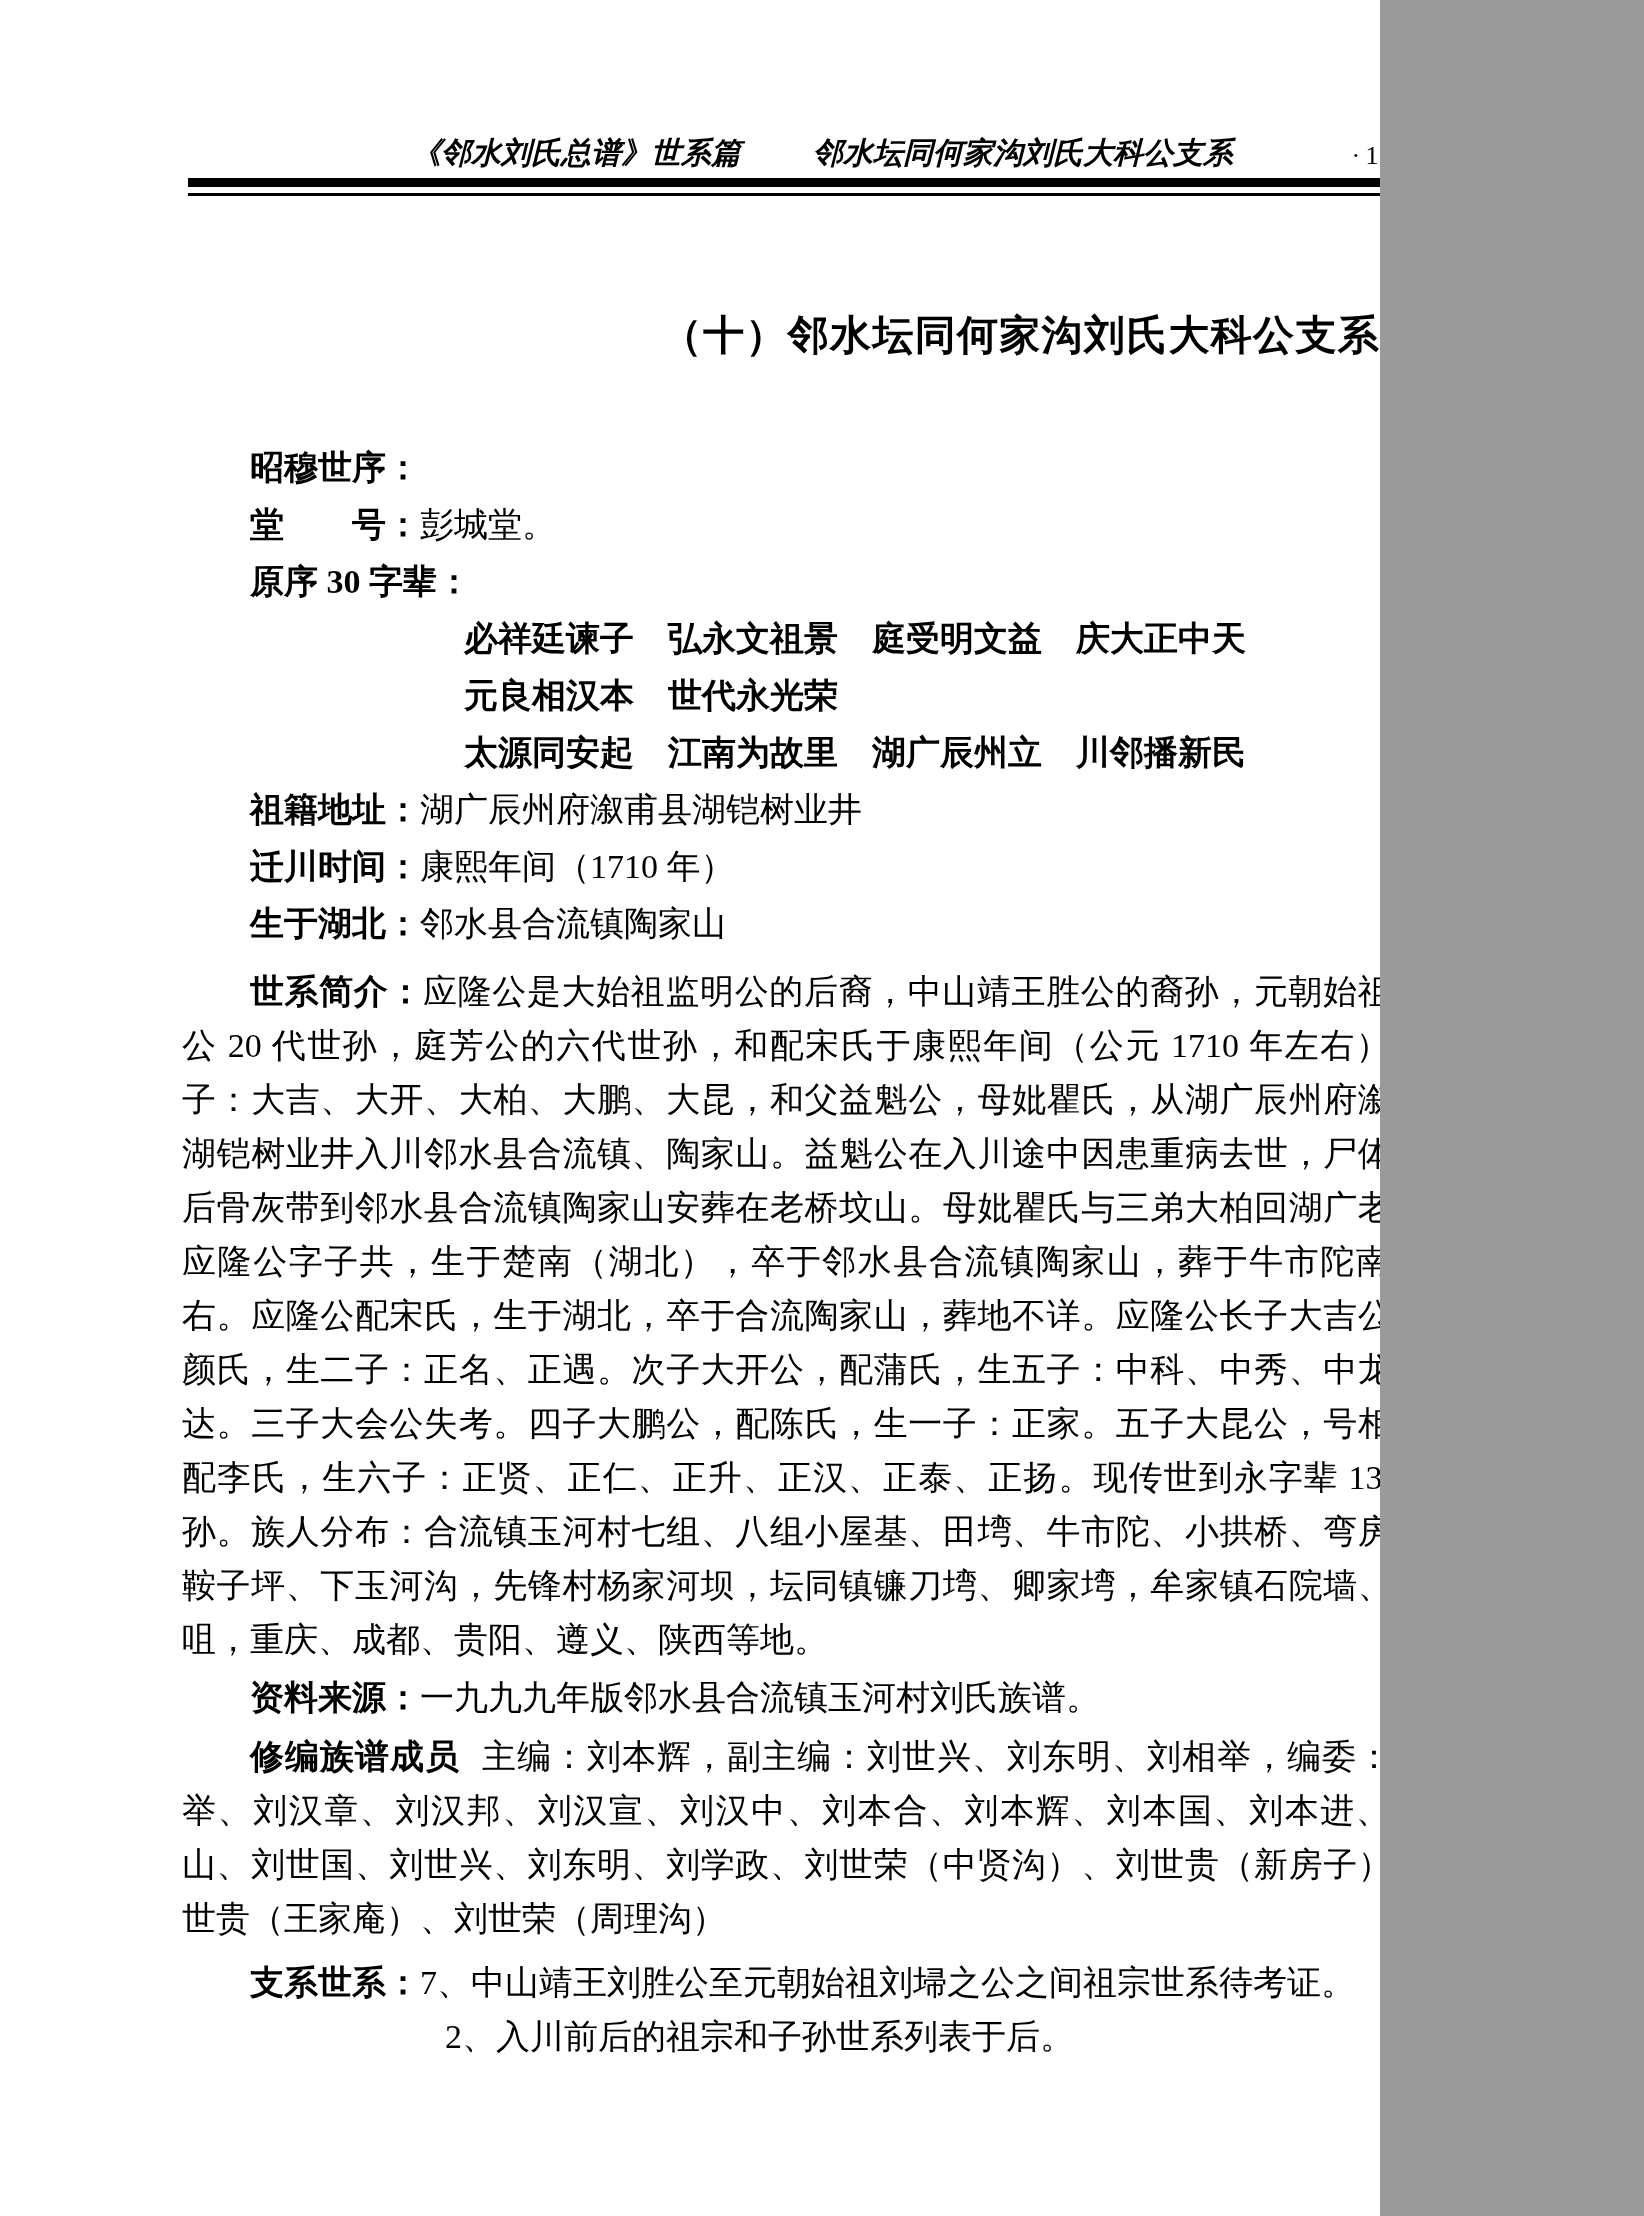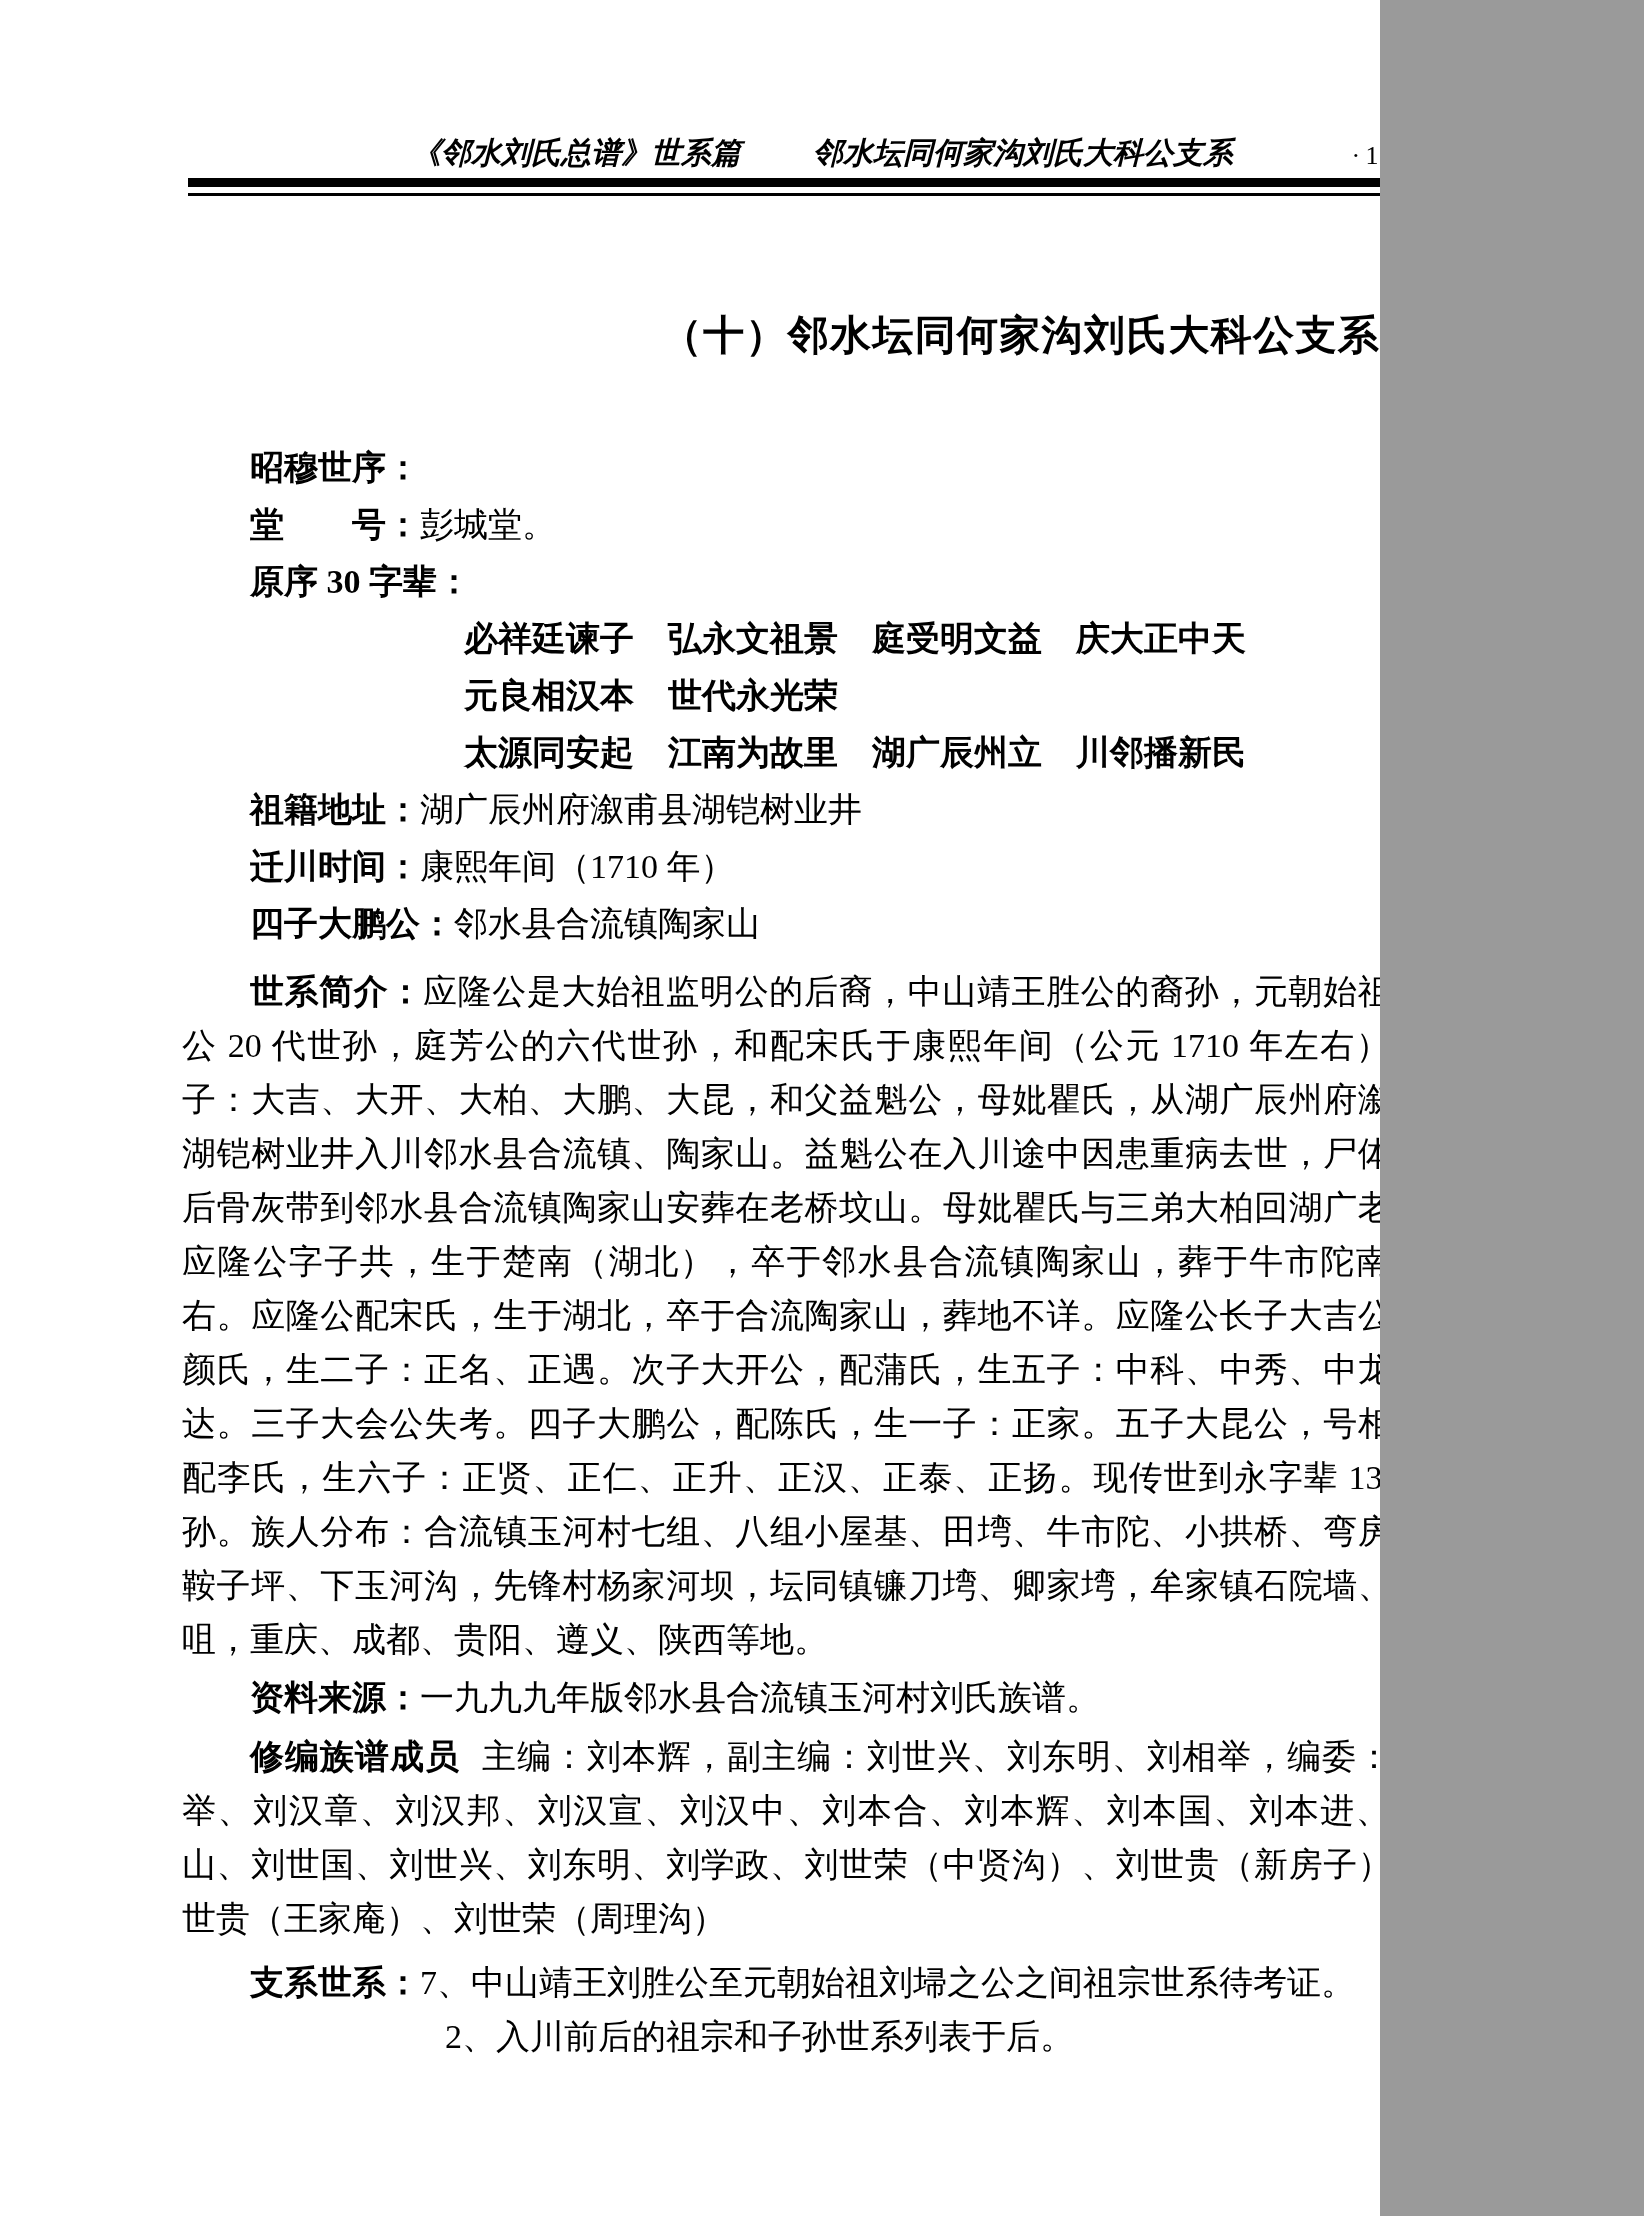--- a/index.html
+++ b/index.html
@@ -81,21 +81,21 @@
     <div class="verse">必祥廷谏子　弘永文祖景　庭受明文益　庆大正中天</div>
     <div class="verse">元良相汉本　世代永光荣</div>
 
 
     <div class="verse">太源同安起　江南为故里　湖广辰州立　川邻播新民</div>
 
     <p class="field"><span class="lbl">祖籍地址：</span><span>湖广辰州府溆甫县湖铠树业井</span></p>
 
     <p class="field"><span class="lbl">迁川时间：</span><span>康熙年间（1710 年）</span></p>
 
-    <p class="field"><span class="lbl">四子大鹏公：</span><span>邻水县合流镇陶家山</span></p>
+    <p class="field"><span class="lbl">生于湖北：</span><span>邻水县合流镇陶家山</span></p>
 
     <p class="para"><span class="lbl">世系简介：</span><span>应隆公是大始祖监明公的后裔，中山靖王胜公的裔孙，元朝始祖埽之公 20 代世孙，庭芳公的六代世孙，和配宋氏于康熙年间（公元 1710 年左右）携带子：大吉、大开、大柏、大鹏、大昆，和父益魁公，母妣瞿氏，从湖广辰州府溆甫县湖铠树业井入川邻水县合流镇、陶家山。益魁公在入川途中因患重病去世，尸体火化后骨灰带到邻水县合流镇陶家山安葬在老桥坟山。母妣瞿氏与三弟大柏回湖广老家。应隆公字子共，生于楚南（湖北），卒于邻水县合流镇陶家山，葬于牛市陀南陵之右。应隆公配宋氏，生于湖北，卒于合流陶家山，葬地不详。应隆公长子大吉公，配颜氏，生二子：正名、正遇。次子大开公，配蒲氏，生五子：中科、中秀、中龙、中达。三子大会公失考。四子大鹏公，配陈氏，生一子：正家。五子大昆公，号相儒，配李氏，生六子：正贤、正仁、正升、正汉、正泰、正扬。现传世到永字辈 13 代世孙。族人分布：合流镇玉河村七组、八组小屋基、田塆、牛市陀、小拱桥、弯房子、鞍子坪、下玉河沟，先锋村杨家河坝，坛同镇镰刀塆、卿家塆，牟家镇石院墙、刘家咀，重庆、成都、贵阳、遵义、陕西等地。</span></p>
 
     <p class="para tight"><span class="lbl">资料来源：</span><span>一九九九年版邻水县合流镇玉河村刘氏族谱。</span></p>
 
     <p class="para tight"><span class="lbl editors-label">修编族谱成员</span><span>主编：刘本辉，副主编：刘世兴、刘东明、刘相举，编委：刘相举、刘汉章、刘汉邦、刘汉宣、刘汉中、刘本合、刘本辉、刘本国、刘本进、刘建山、刘世国、刘世兴、刘东明、刘学政、刘世荣（中贤沟）、刘世贵（新房子）、刘世贵（王家庵）、刘世荣（周理沟）</span></p>
 
     <p class="para branch-first"><span class="lbl">支系世系：</span><span>7、中山靖王刘胜公至元朝始祖刘埽之公之间祖宗世系待考证。</span></p>
 
     <p class="branch-item2"><span>2、入川前后的祖宗和子孙世系列表于后。</span></p>

